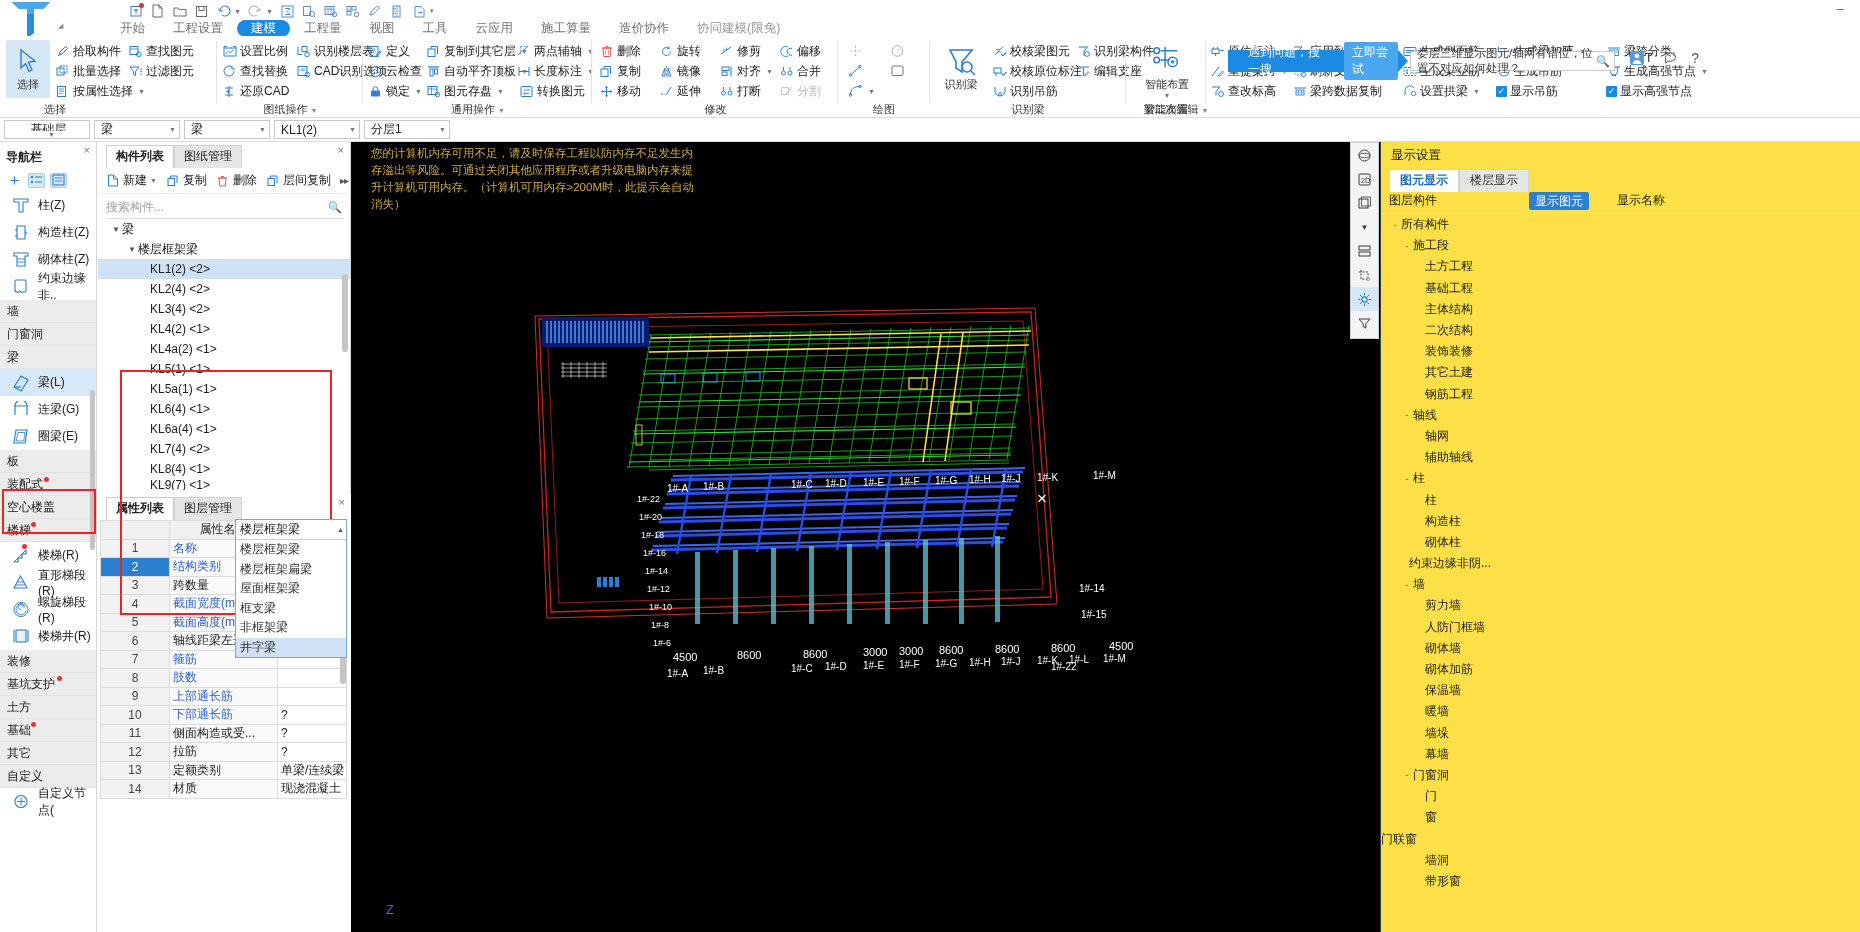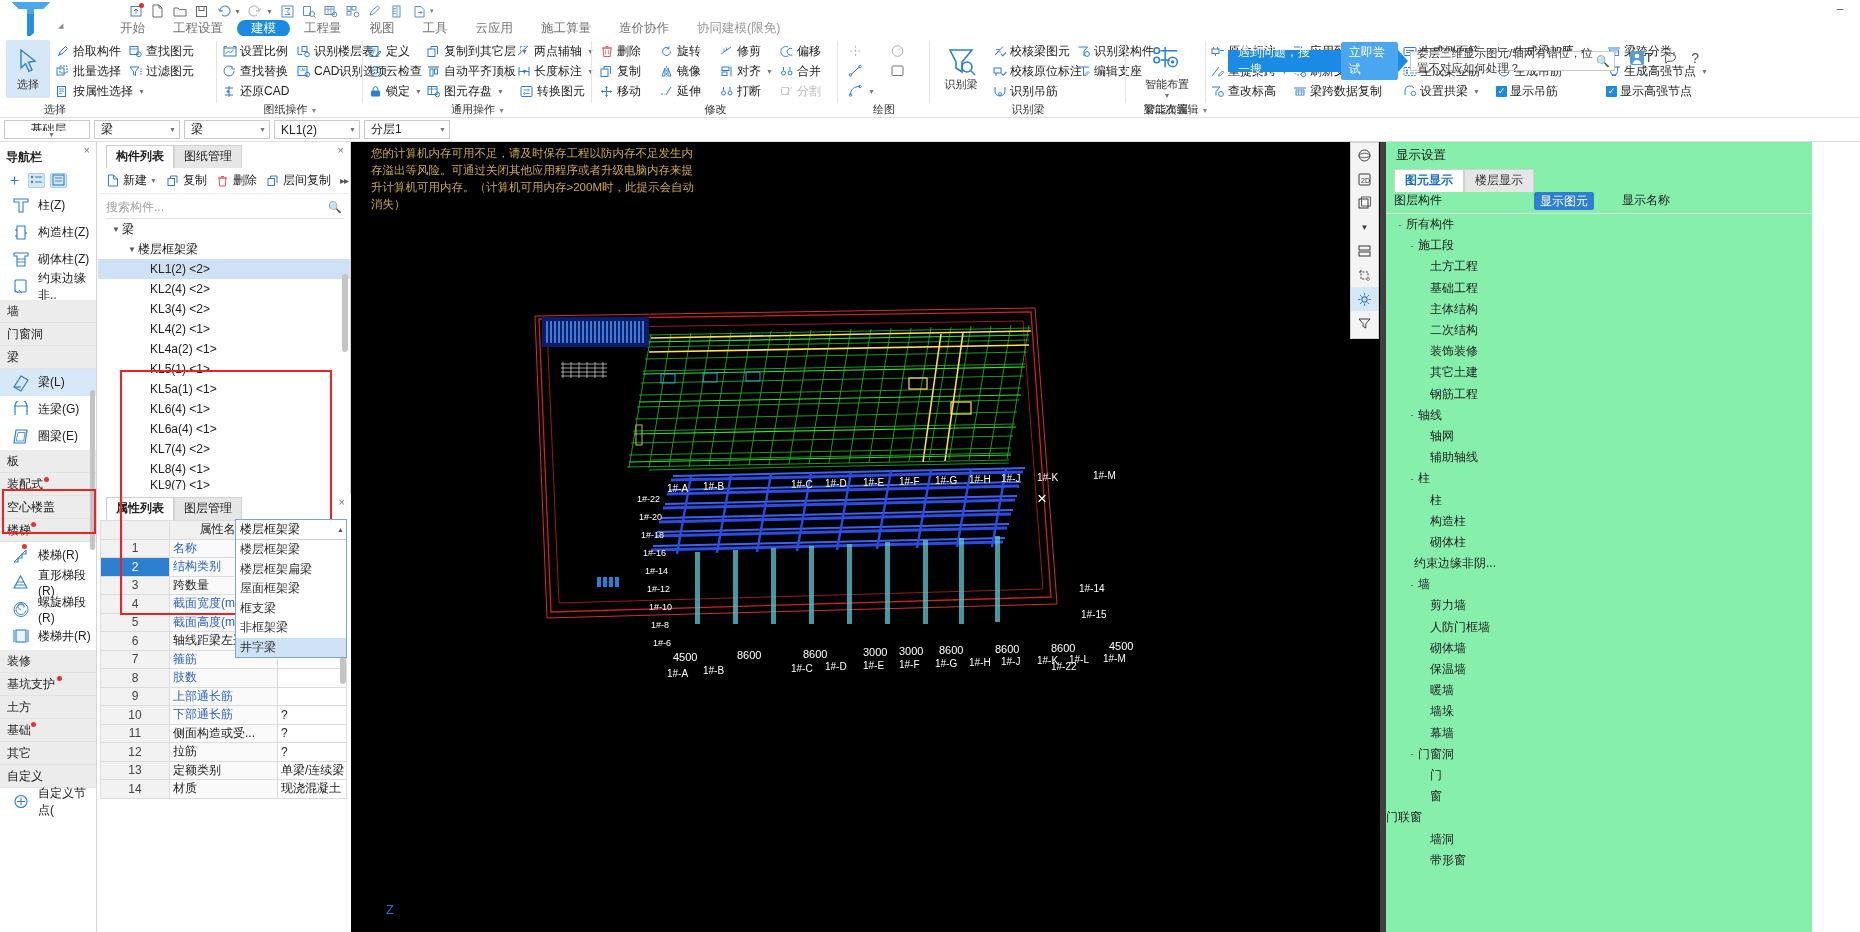--- a/index.html
+++ b/index.html
@@ -77,21 +77,21 @@
   .rbtn.disabled { color:#bbb; }
   .rbtn.disabled .ic { color:#c9c9c9; }
   .chk { width:11px; height:11px; background:#1b8ae5; border-radius:1px;
       display:flex; align-items:center; justify-content:center; flex:none;}
   .chk::after { content:"✓"; color:#fff; font-size:9px; line-height:9px; }
 
   
   .searchbubble {
     position:absolute; left:1228px; top:14px; width:170px; height:22px;
     background:#1b8ae5; color:#fff; font-size:12px; z-index:40;
-    display:flex; align-items:center; padding-left:10px; gap:20px;
+    display:flex; align-items:center; padding-left:20px; gap:20px;
   }
   .searchbubble .try {
     background:#4aa7ef; padding:2px 8px; border-radius:2px; font-size:12px;
   }
   .searchbubble::after {
     content:""; position:absolute; right:-10px; top:0;
     border-top:11px solid transparent; border-bottom:11px solid transparent;
     border-left:10px solid #1b8ae5;
   }
   .searchbox {
@@ -207,22 +207,22 @@
   .memo {
     position:absolute; left:20px; top:3px; width:330px;
     color:#cfa94a; font-size:11.5px; line-height:17px;
   }
   .cursor-x { position:absolute; left:686px; top:350px; color:#fff; font-size:17px; line-height:14px;}
   .axis-z { position:absolute; left:35px; top:760px; color:#2a6fd0; font-size:13px; }
   .canvas svg { position:absolute; left:0; top:0; }
 
   
   .rpanel {
-    position:absolute; left:1380px; top:142px; width:432px; height:790px;
-    background:#86efac; border-left:6px solid #404040; overflow:hidden;
+    position:absolute; left:1380px; top:142px; width:480px; height:790px;
+    background:#fde047; border-left:1px solid #404040; overflow:hidden;
   }
   .rp-head { height:26px; display:flex; align-items:center; padding-left:10px; font-size:12.5px; color:#222;}
   .rp-tabs { display:flex; align-items:flex-end; height:24px; padding-left:8px; }
   .rp-tab { font-size:12px; padding:2px 10px 3px 10px; background:#e6e6e6; border:1px solid #d2d2d2; border-bottom:none; color:#333;}
   .rp-tab.active { background:#fff; color:#1b6fc0; font-weight:bold;}
   .rp-colhdr { height:22px; display:flex; align-items:flex-start; border-bottom:1px solid #e0e0e0; font-size:12px;}
   .rp-colhdr .c1 { width:148px; padding-left:8px; color:#222;}
   .rp-colhdr .c2 { width:60px; text-align:center; background:#2d7fd0; color:#fff; height:18px; line-height:18px; border-radius:2px;}
   .rp-colhdr .c3 { padding-left:28px; color:#222;}
   .rrow { height:21.2px; display:flex; align-items:center; font-size:12px; color:#222; }
@@ -1742,20 +1742,24 @@
       </div>
       <div class="rrow" style="padding-left:44px;">
         <span class="lbl">人防门框墙</span>
 
       </div>
       <div class="rrow" style="padding-left:44px;">
         <span class="lbl">砌体墙</span>
 
       </div>
       <div class="rrow" style="padding-left:44px;">
+        <span class="lbl">砌体加筋</span>
+
+      </div>
+      <div class="rrow" style="padding-left:44px;">
         <span class="lbl">保温墙</span>
 
       </div>
       <div class="rrow" style="padding-left:44px;">
         <span class="lbl">暖墙</span>
 
       </div>
       <div class="rrow" style="padding-left:44px;">
         <span class="lbl">墙垛</span>
 

